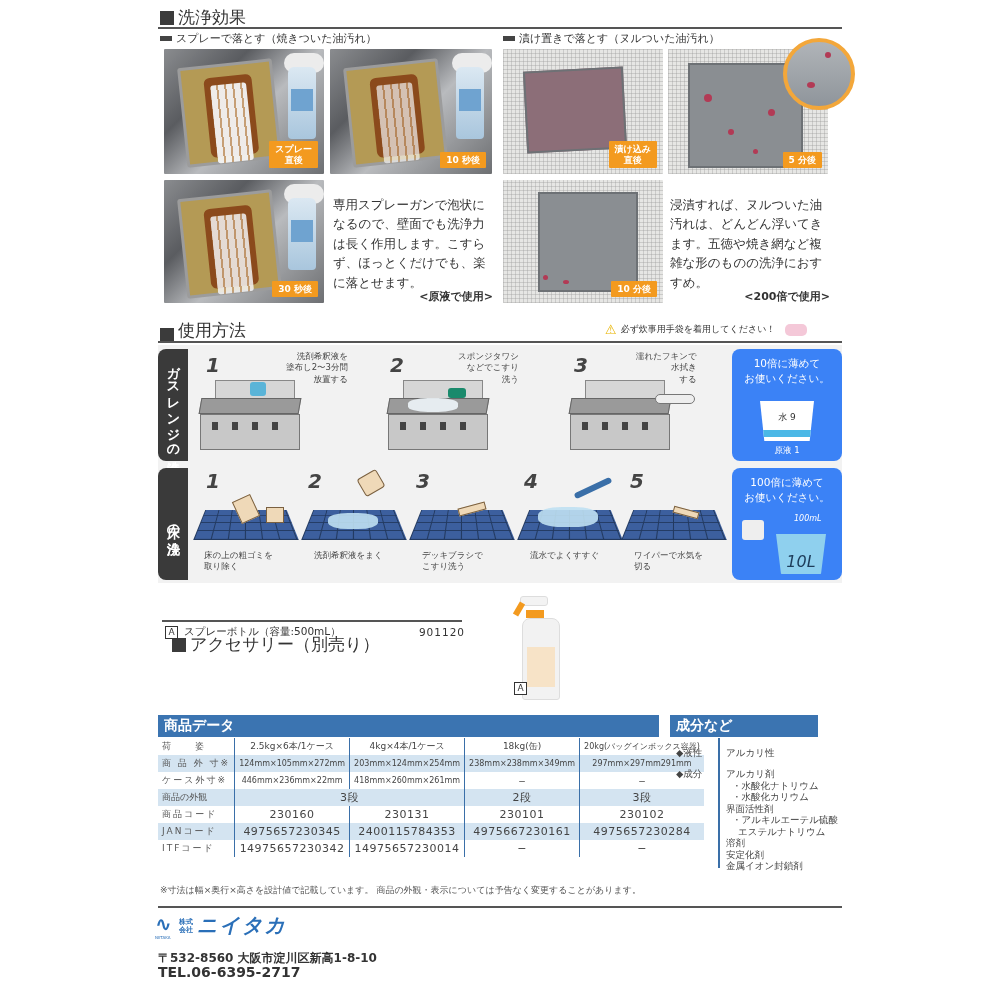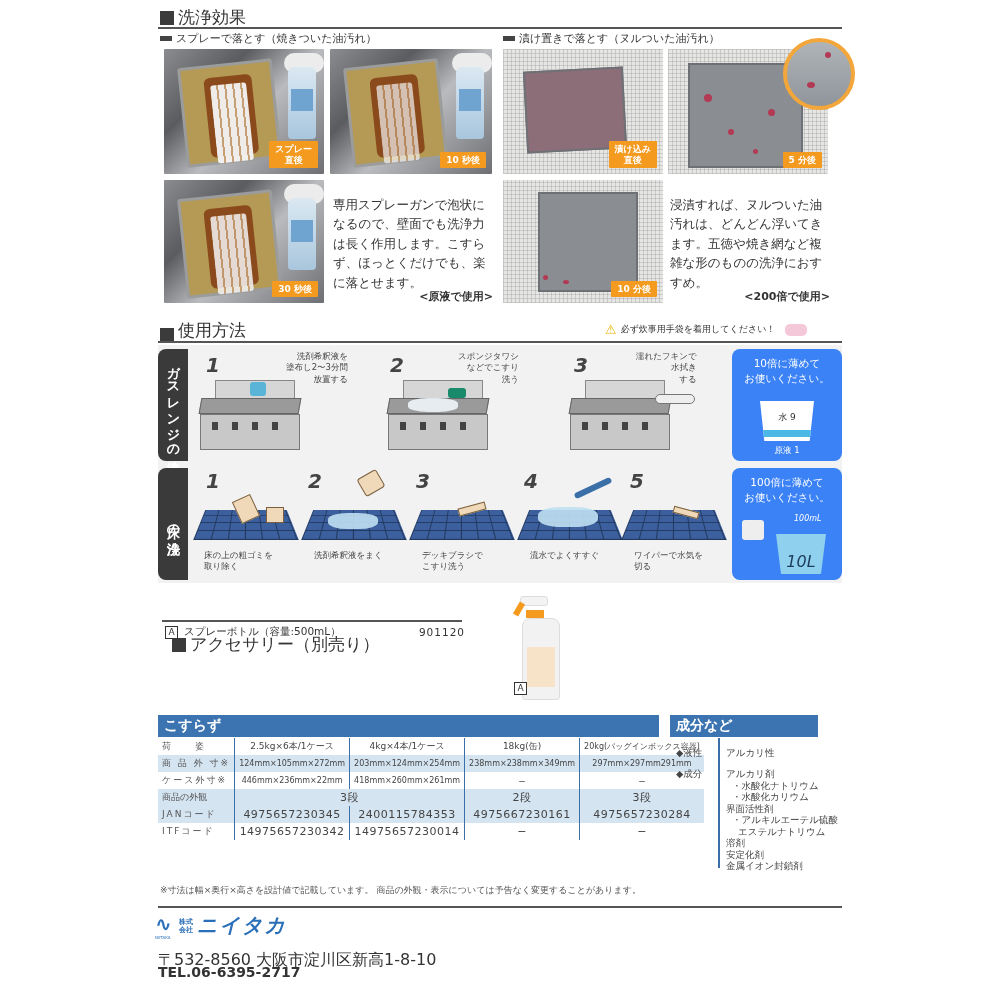--- a/index.html
+++ b/index.html
@@ -250,21 +250,21 @@
 <div class="abs" style="left:512px;top:594px;width:60px;height:110px;">
   <div style="position:absolute;left:8px;top:2px;width:28px;height:10px;background:#f3f3f3;border:1px solid #ddd;border-radius:3px;"></div>
   <div style="position:absolute;left:4px;top:8px;width:6px;height:14px;background:#f39a1f;transform:rotate(30deg);"></div>
   <div style="position:absolute;left:14px;top:16px;width:18px;height:8px;background:#f39a1f;"></div>
   <div style="position:absolute;left:10px;top:24px;width:38px;height:82px;background:#f2f2f2;border:1px solid #ddd;border-radius:8px 8px 3px 3px;">
     <div style="position:absolute;left:4px;top:28px;width:28px;height:40px;background:#f7e3c7;"></div>
   </div>
   <span style="position:absolute;left:2px;top:88px;width:13px;height:13px;border:1px solid #333;background:#fff;font-size:9px;text-align:center;line-height:11px;">A</span>
 </div>
 
-<div class="tbl-head" style="left:158px;top:715px;width:501px;height:22px;">こすらず</div>
+<div class="tbl-head" style="left:158px;top:715px;width:501px;height:22px;">商品データ</div>
 <table class="tbl" style="left:158px;top:738px;width:501px;">
   <tbody>
   <tr>
     <td class="h">荷　　姿</td>
     <td class="c">2.5kg×6本/1ケース</td>
     <td class="c">4kg×4本/1ケース</td>
     <td class="c">18kg(缶)</td>
     <td style="font-size:8px">20kg(バッグインボックス容器)</td>
   </tr>
   <tr class="b">
@@ -279,20 +279,27 @@
     <td class="c" style="font-size:8px">446mm×236mm×22mm</td>
     <td class="c" style="font-size:8px">418mm×260mm×261mm</td>
     <td class="c">−</td>
     <td>−</td>
   </tr>
   <tr class="b">
     <td class="h" style="letter-spacing:0">商品の外観</td>
     <td class="c big" colspan="2">3段</td>
     <td class="c big">2段</td>
     <td class="big">3段</td>
+  </tr>
+  <tr>
+    <td class="h">商品コード</td>
+    <td class="c big">230160</td>
+    <td class="c big">230131</td>
+    <td class="c big">230101</td>
+    <td class="big">230102</td>
   </tr>
   <tr class="b">
     <td class="h">JANコード</td>
     <td class="c big">4975657230345</td>
     <td class="c big">2400115784353</td>
     <td class="c big">4975667230161</td>
     <td class="big">4975657230284</td>
   </tr>
   <tr>
     <td class="h">ITFコード</td>
@@ -327,14 +334,14 @@
   <div style="position:relative;width:20px;height:24px;">
     <span style="font-size:20px;color:#2a6fb8;font-weight:bold;line-height:20px;">∿</span>
     <span style="position:absolute;left:0;bottom:-2px;font-size:4px;color:#2a6fb8;">NIITAKA</span>
   </div>
   <div style="font-size:7px;color:#2a6fb8;line-height:8px;font-weight:bold;">
     <div>株式</div>
     <div>会社</div>
   </div>
   <div style="font-size:20px;color:#2a6fb8;font-weight:bold;font-style:italic;letter-spacing:2px;">ニイタカ</div>
 </div>
-<div class="abs" style="left:158px;top:950px;font-size:16px;color:#333;">〒532-8560 大阪市淀川区新高1-8-10</div>
+<div class="abs" style="left:158px;top:950px;font-size:12px;color:#333;font-weight:bold;">〒532-8560 大阪市淀川区新高1-8-10</div>
 <div class="abs" style="left:158px;top:964px;font-size:14px;font-weight:bold;color:#333;">TEL.06-6395-2717</div>
 
 </body></html>

